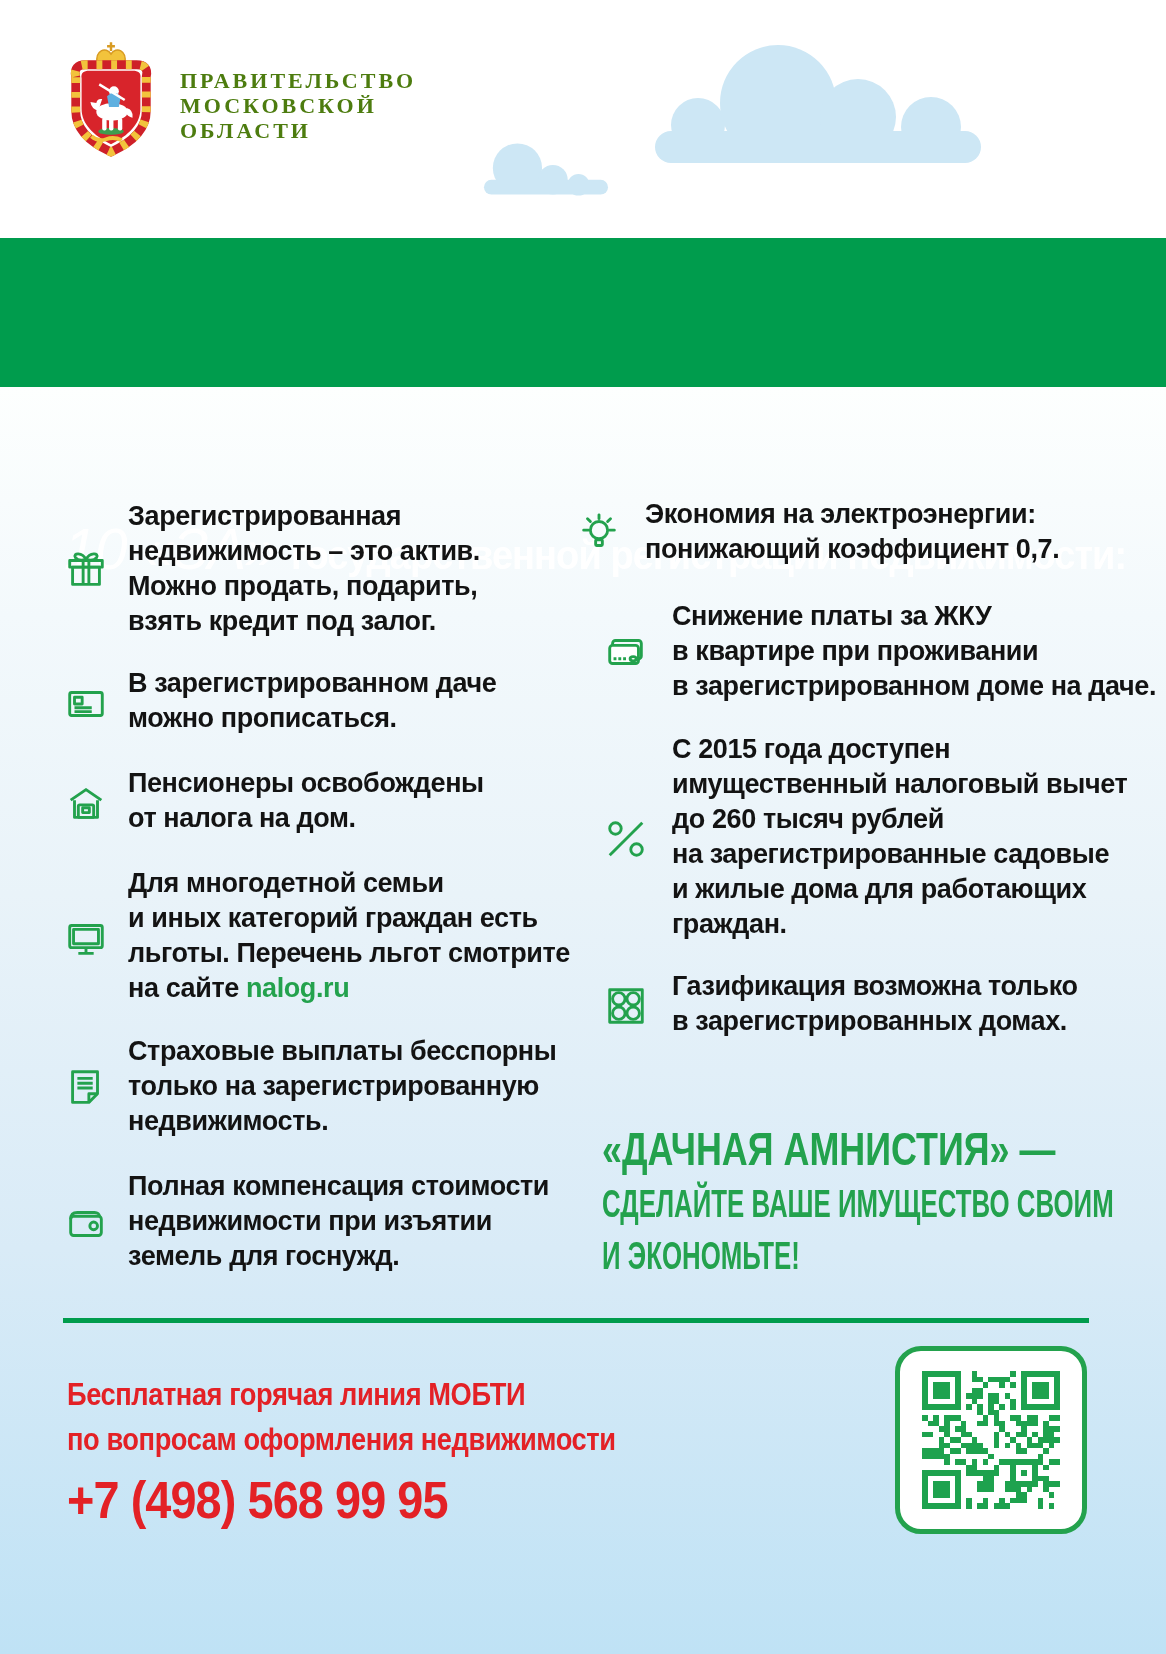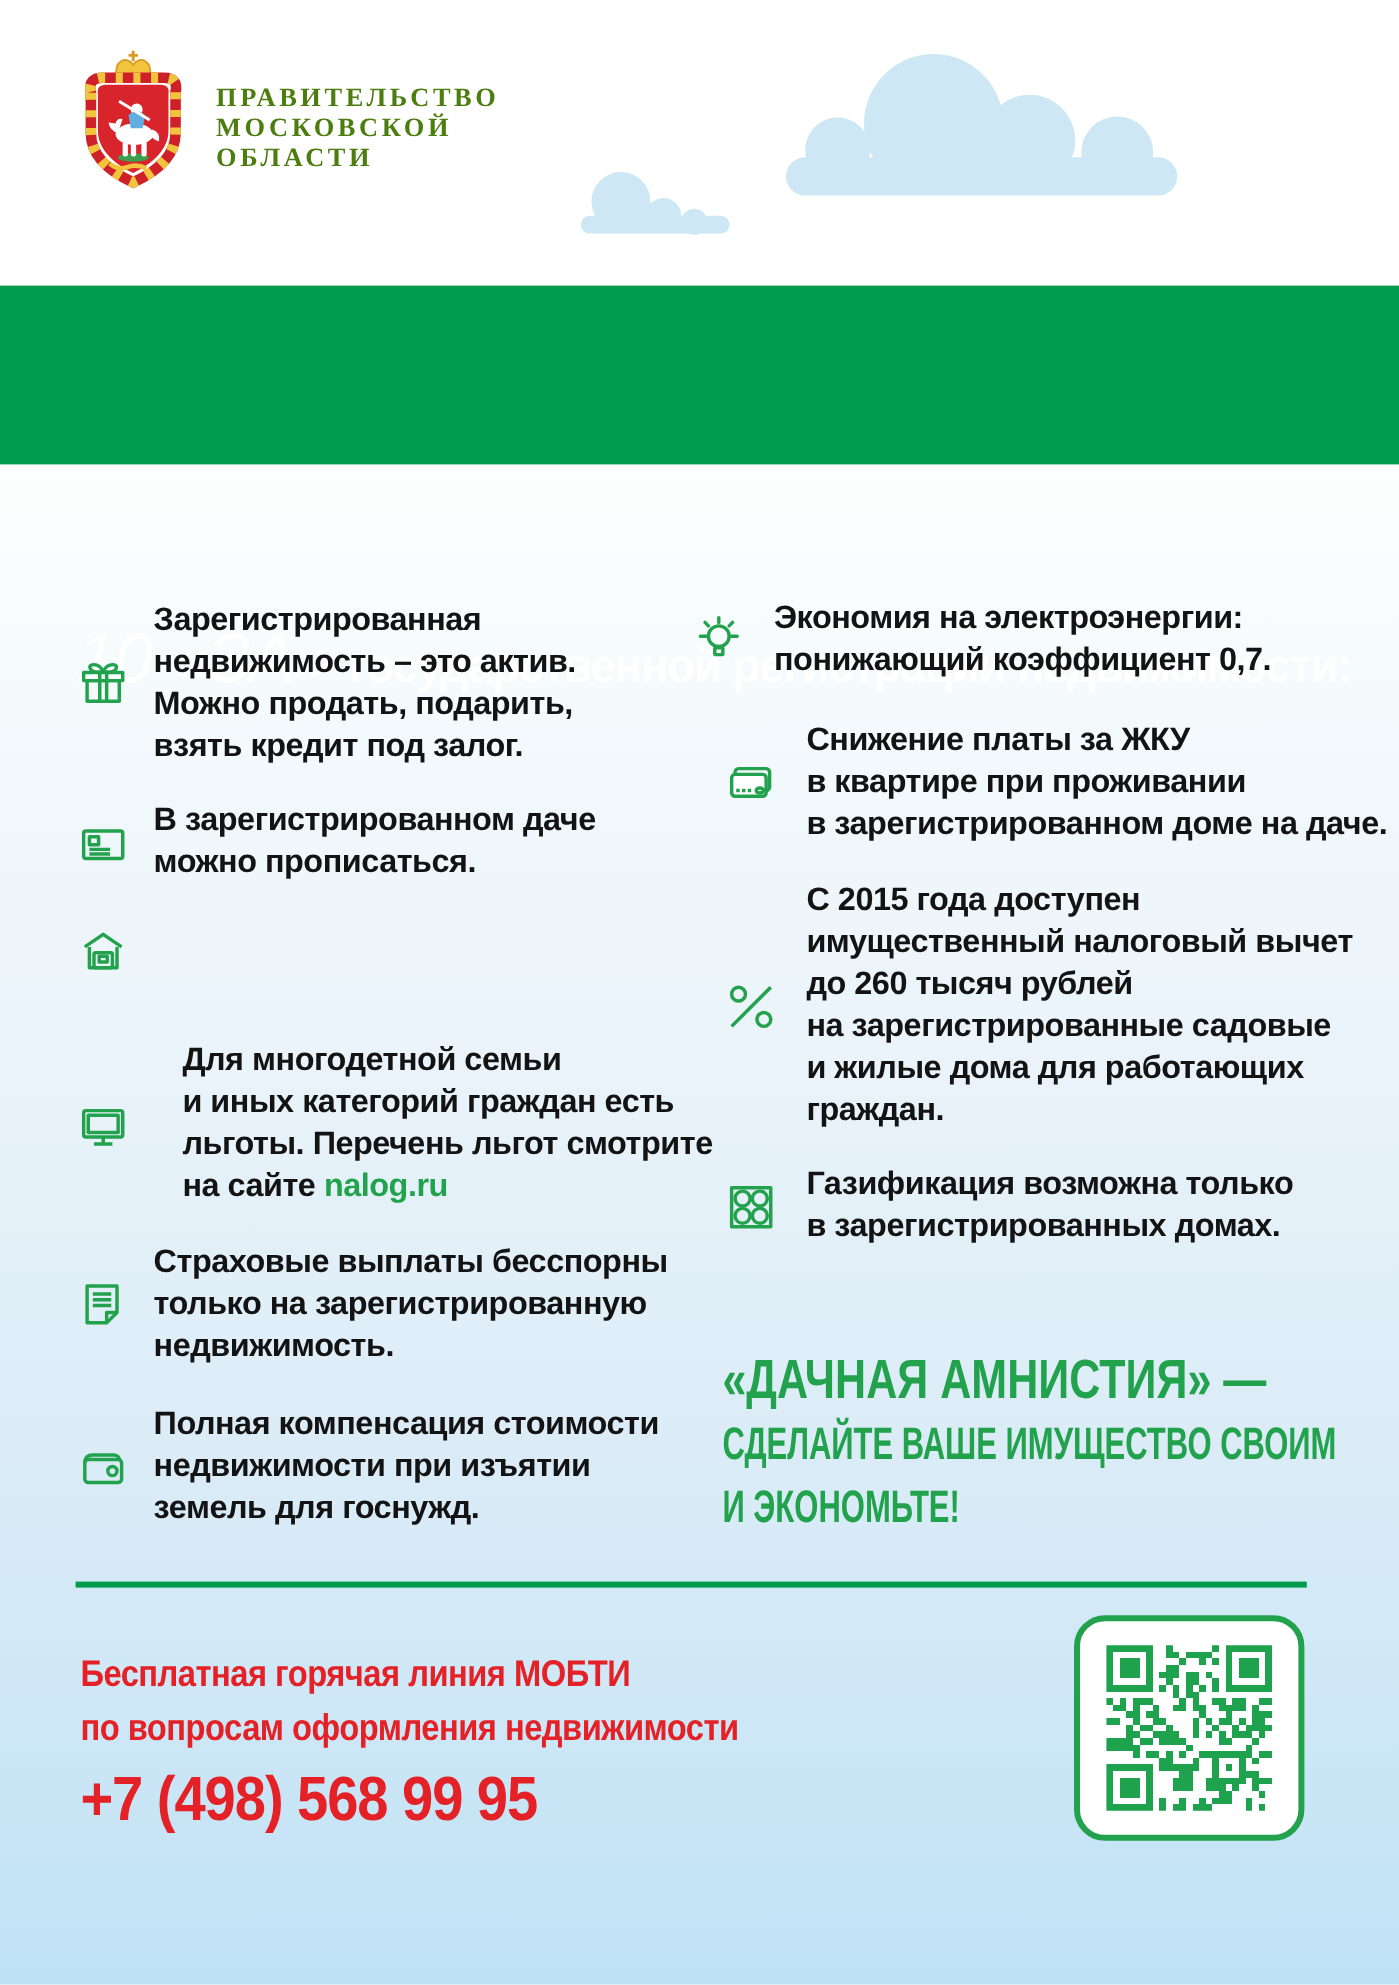--- a/index.html
+++ b/index.html
@@ -166,22 +166,24 @@
         <span class="bicon">
           <svg viewBox="0 0 48 48">
             <g fill="none" stroke="currentColor" stroke-width="3" stroke-linejoin="round">
               <path d="M8 21 L24 10 L40 21"></path>
               <path d="M12 21 V39 H36 V21"></path>
               <rect x="16" y="26" width="16" height="13" rx="1.5"></rect>
               <rect x="20.5" y="29" width="7" height="5"></rect>
             </g>
           </svg>
         </span>
-      </div>
-      <div class="benefit col-left" style="left: 63px; top: 866px; gap: 24px;">
+        <div class="btext">Пенсионеры освобождены
+от налога на дом.</div>
+      </div>
+      <div class="benefit col-left" style="left: 63px; top: 866px;">
         <span class="bicon">
           <svg viewBox="0 0 48 48">
             <g fill="none" stroke="currentColor" stroke-width="3" stroke-linejoin="round">
               <rect x="7" y="11" width="34" height="23" rx="2"></rect>
               <rect x="11" y="15" width="26" height="15"></rect>
               <path d="M24 34 V40 M16 40 H32"></path>
             </g>
           </svg>
         </span>
         <div class="btext">Для многодетной семьи

